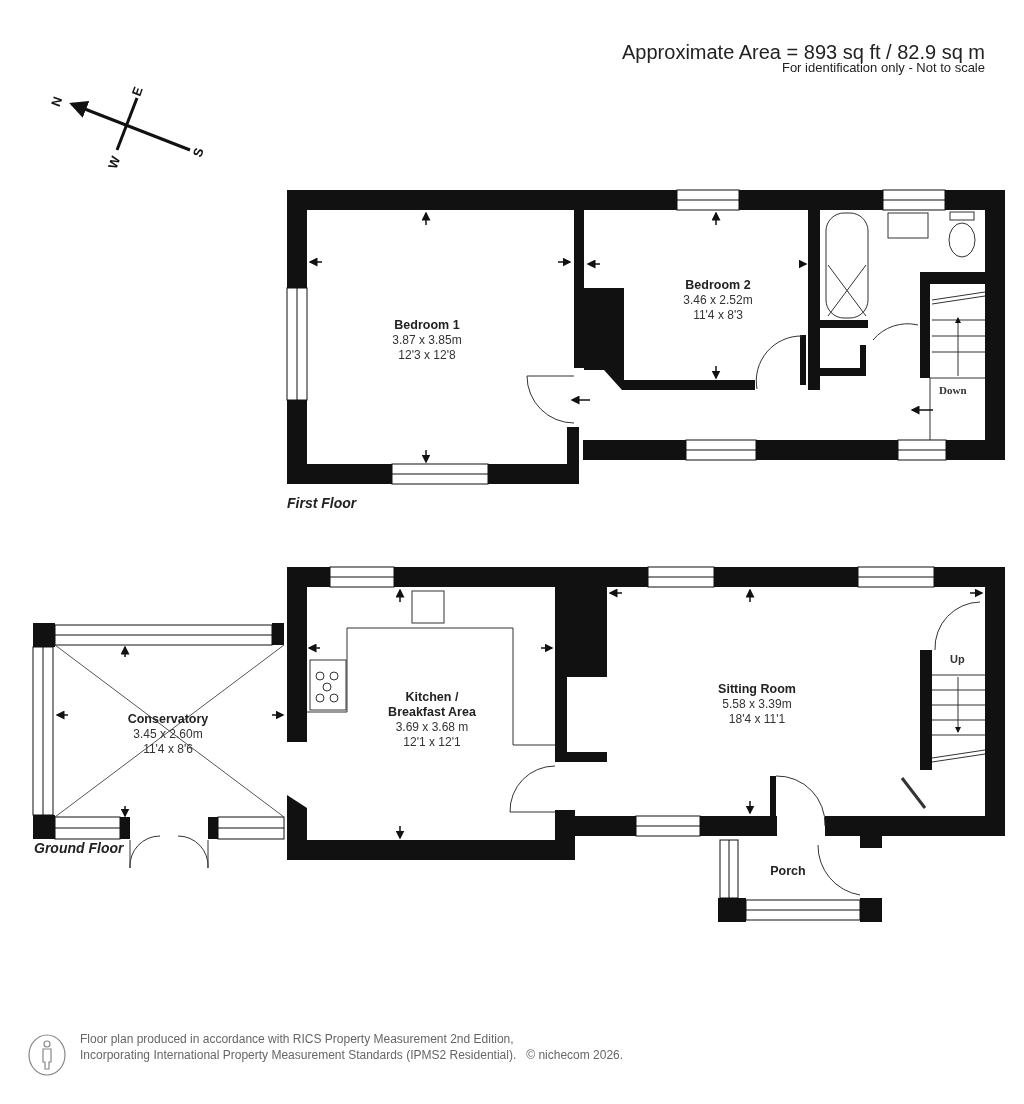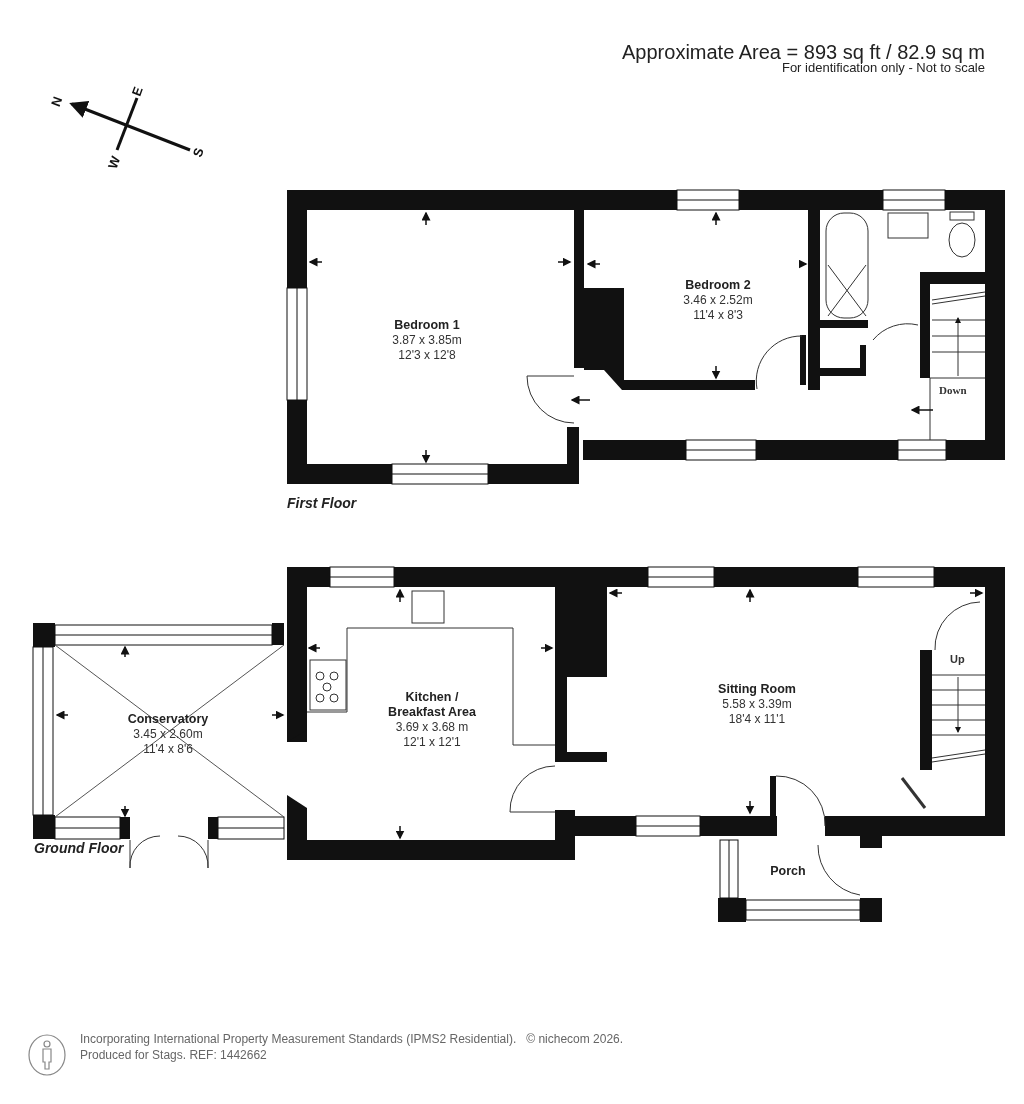--- a/index.html
+++ b/index.html
@@ -257,15 +257,15 @@
   <div>5.58 x 3.39m</div>
   <div>18'4 x 11'1</div>
 </div>
 <div class="room" style="left:788px;top:864px;">
   <div class="nm">Porch</div>
 </div>
 <div class="small-label" style="left:950px;top:653px;">Up</div>
 <div class="abs floor-label" style="left:34px;top:832px;margin-top:8px;">Ground Floor</div>
 
 <div class="abs footer">
+  <div>Floor plan produced in accordance with RICS Property Measurement 2nd Edition,</div>
   <div><span>Incorporating International Property Measurement Standards (IPMS2 Residential).</span>&nbsp;&nbsp;&nbsp;<span>© nichecom 2026.</span></div>
-  <div>Produced for Stags.   REF: 1442662</div>
 </div>
 
 </body></html>

